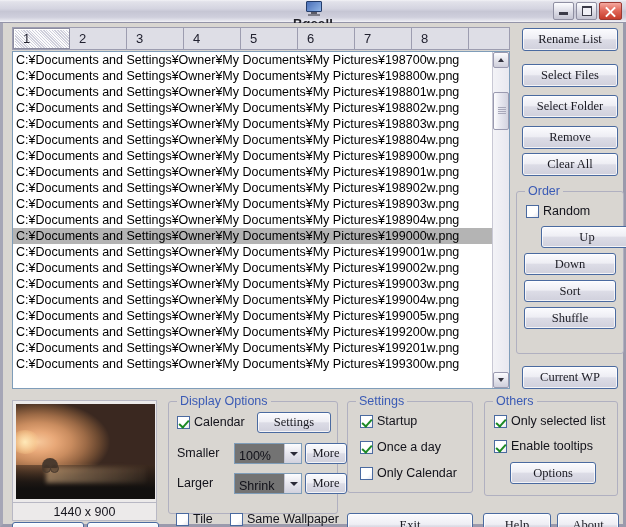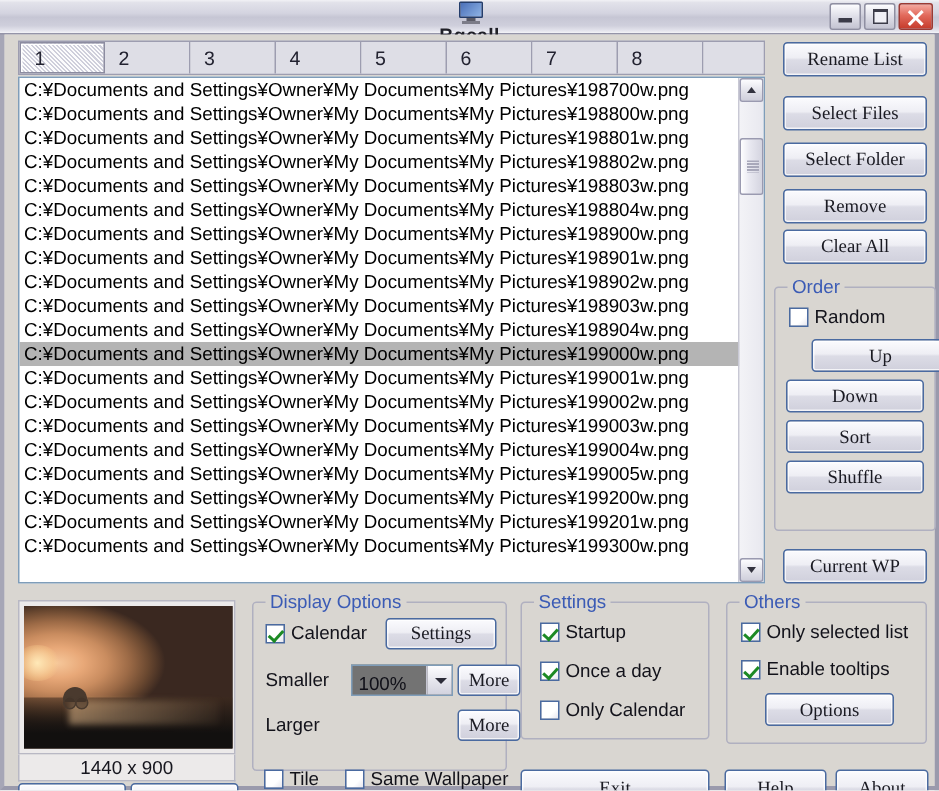--- a/index.html
+++ b/index.html
@@ -461,20 +461,24 @@
       <div class="btn" style="position:absolute; left:88px; top:10px; width:74px; height:21px;">Settings</div>
 
       <span style="position:absolute; left:8px; top:44px; font-size:12.5px; color:#12121a;">Smaller</span>
       <div class="combo" style="left:65px; top:41px; width:68px; height:21px;">
         <span class="cval">100%</span>
         <span class="carrow"></span>
       </div>
       <div class="btn" style="position:absolute; left:136px; top:41px; width:42px; height:21px;">More</div>
 
       <span style="position:absolute; left:8px; top:74px; font-size:12.5px; color:#12121a;">Larger</span>
+      <div class="combo" style="left:65px; top:71px; width:68px; height:21px;">
+        <span class="cval">Shrink</span>
+        <span class="carrow"></span>
+      </div>
       <div class="btn" style="position:absolute; left:136px; top:71px; width:42px; height:21px;">More</div>
     </div>
 
     <div class="chk" style="left:173px; top:489px;">
       <span class="box"></span>
       <span class="lbl">Tile</span>
     </div>
     <div class="chk" style="left:227px; top:489px;">
       <span class="box"></span>
       <span class="lbl">Same Wallpaper</span>

